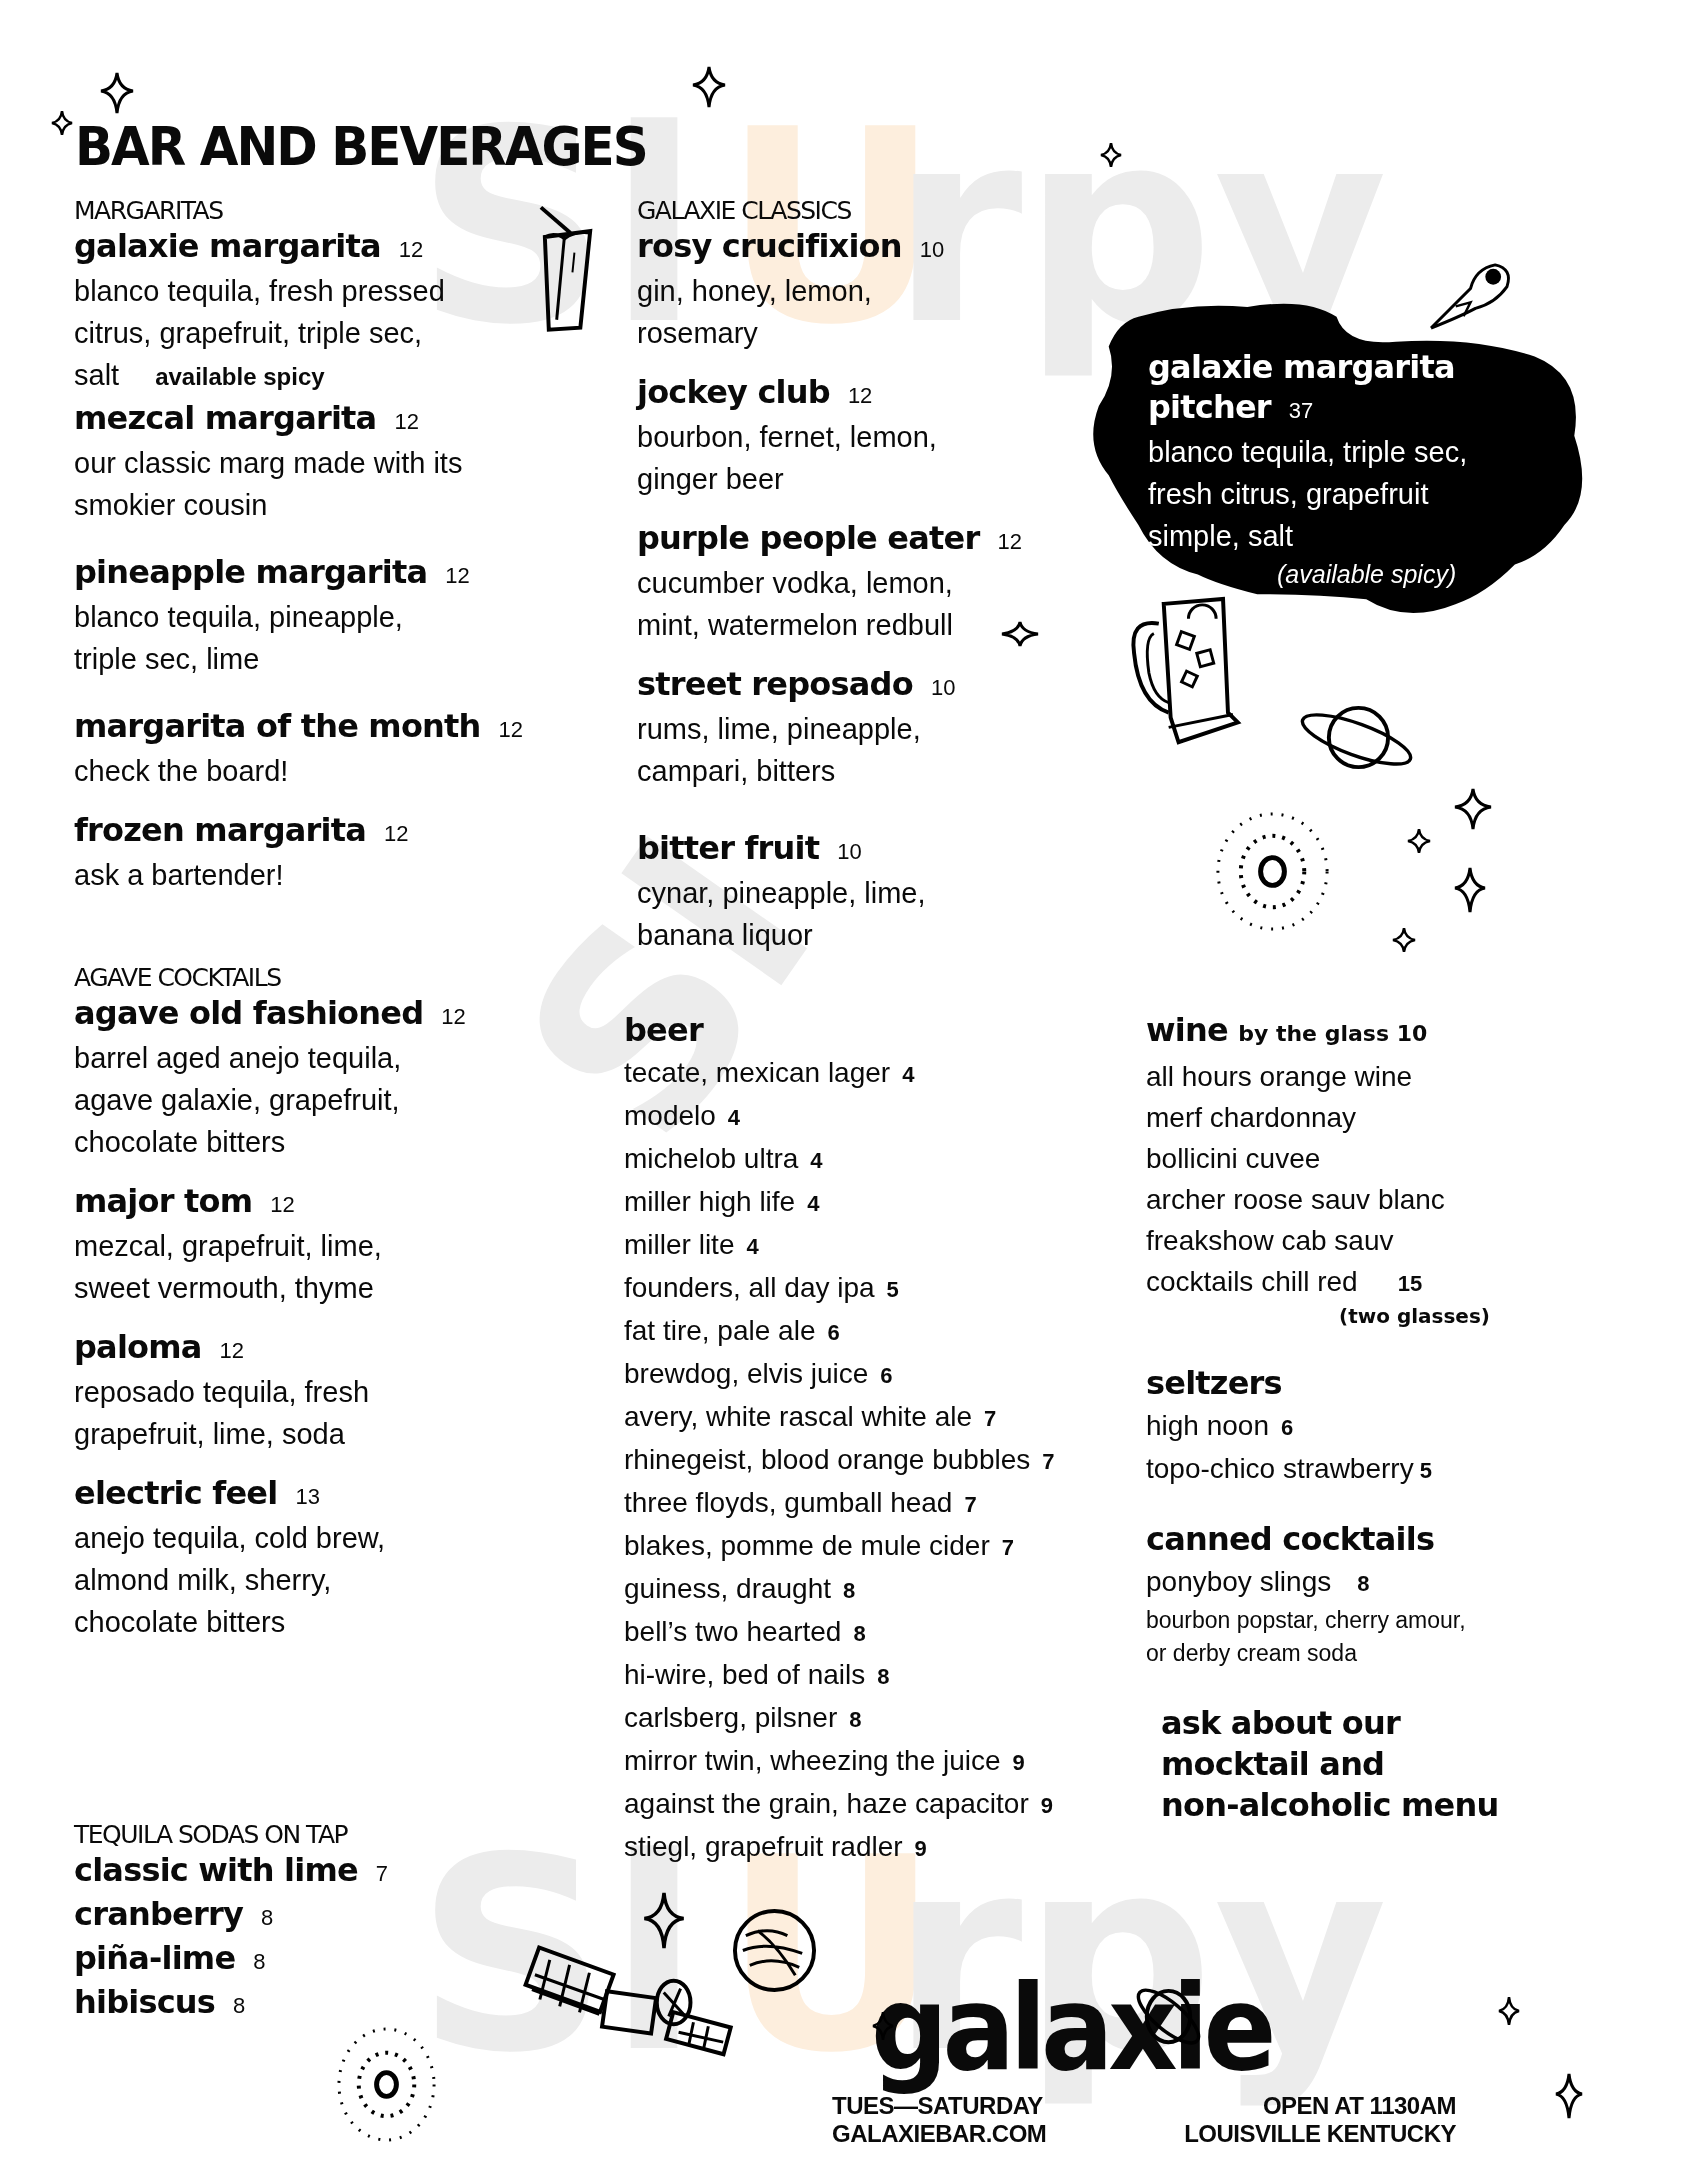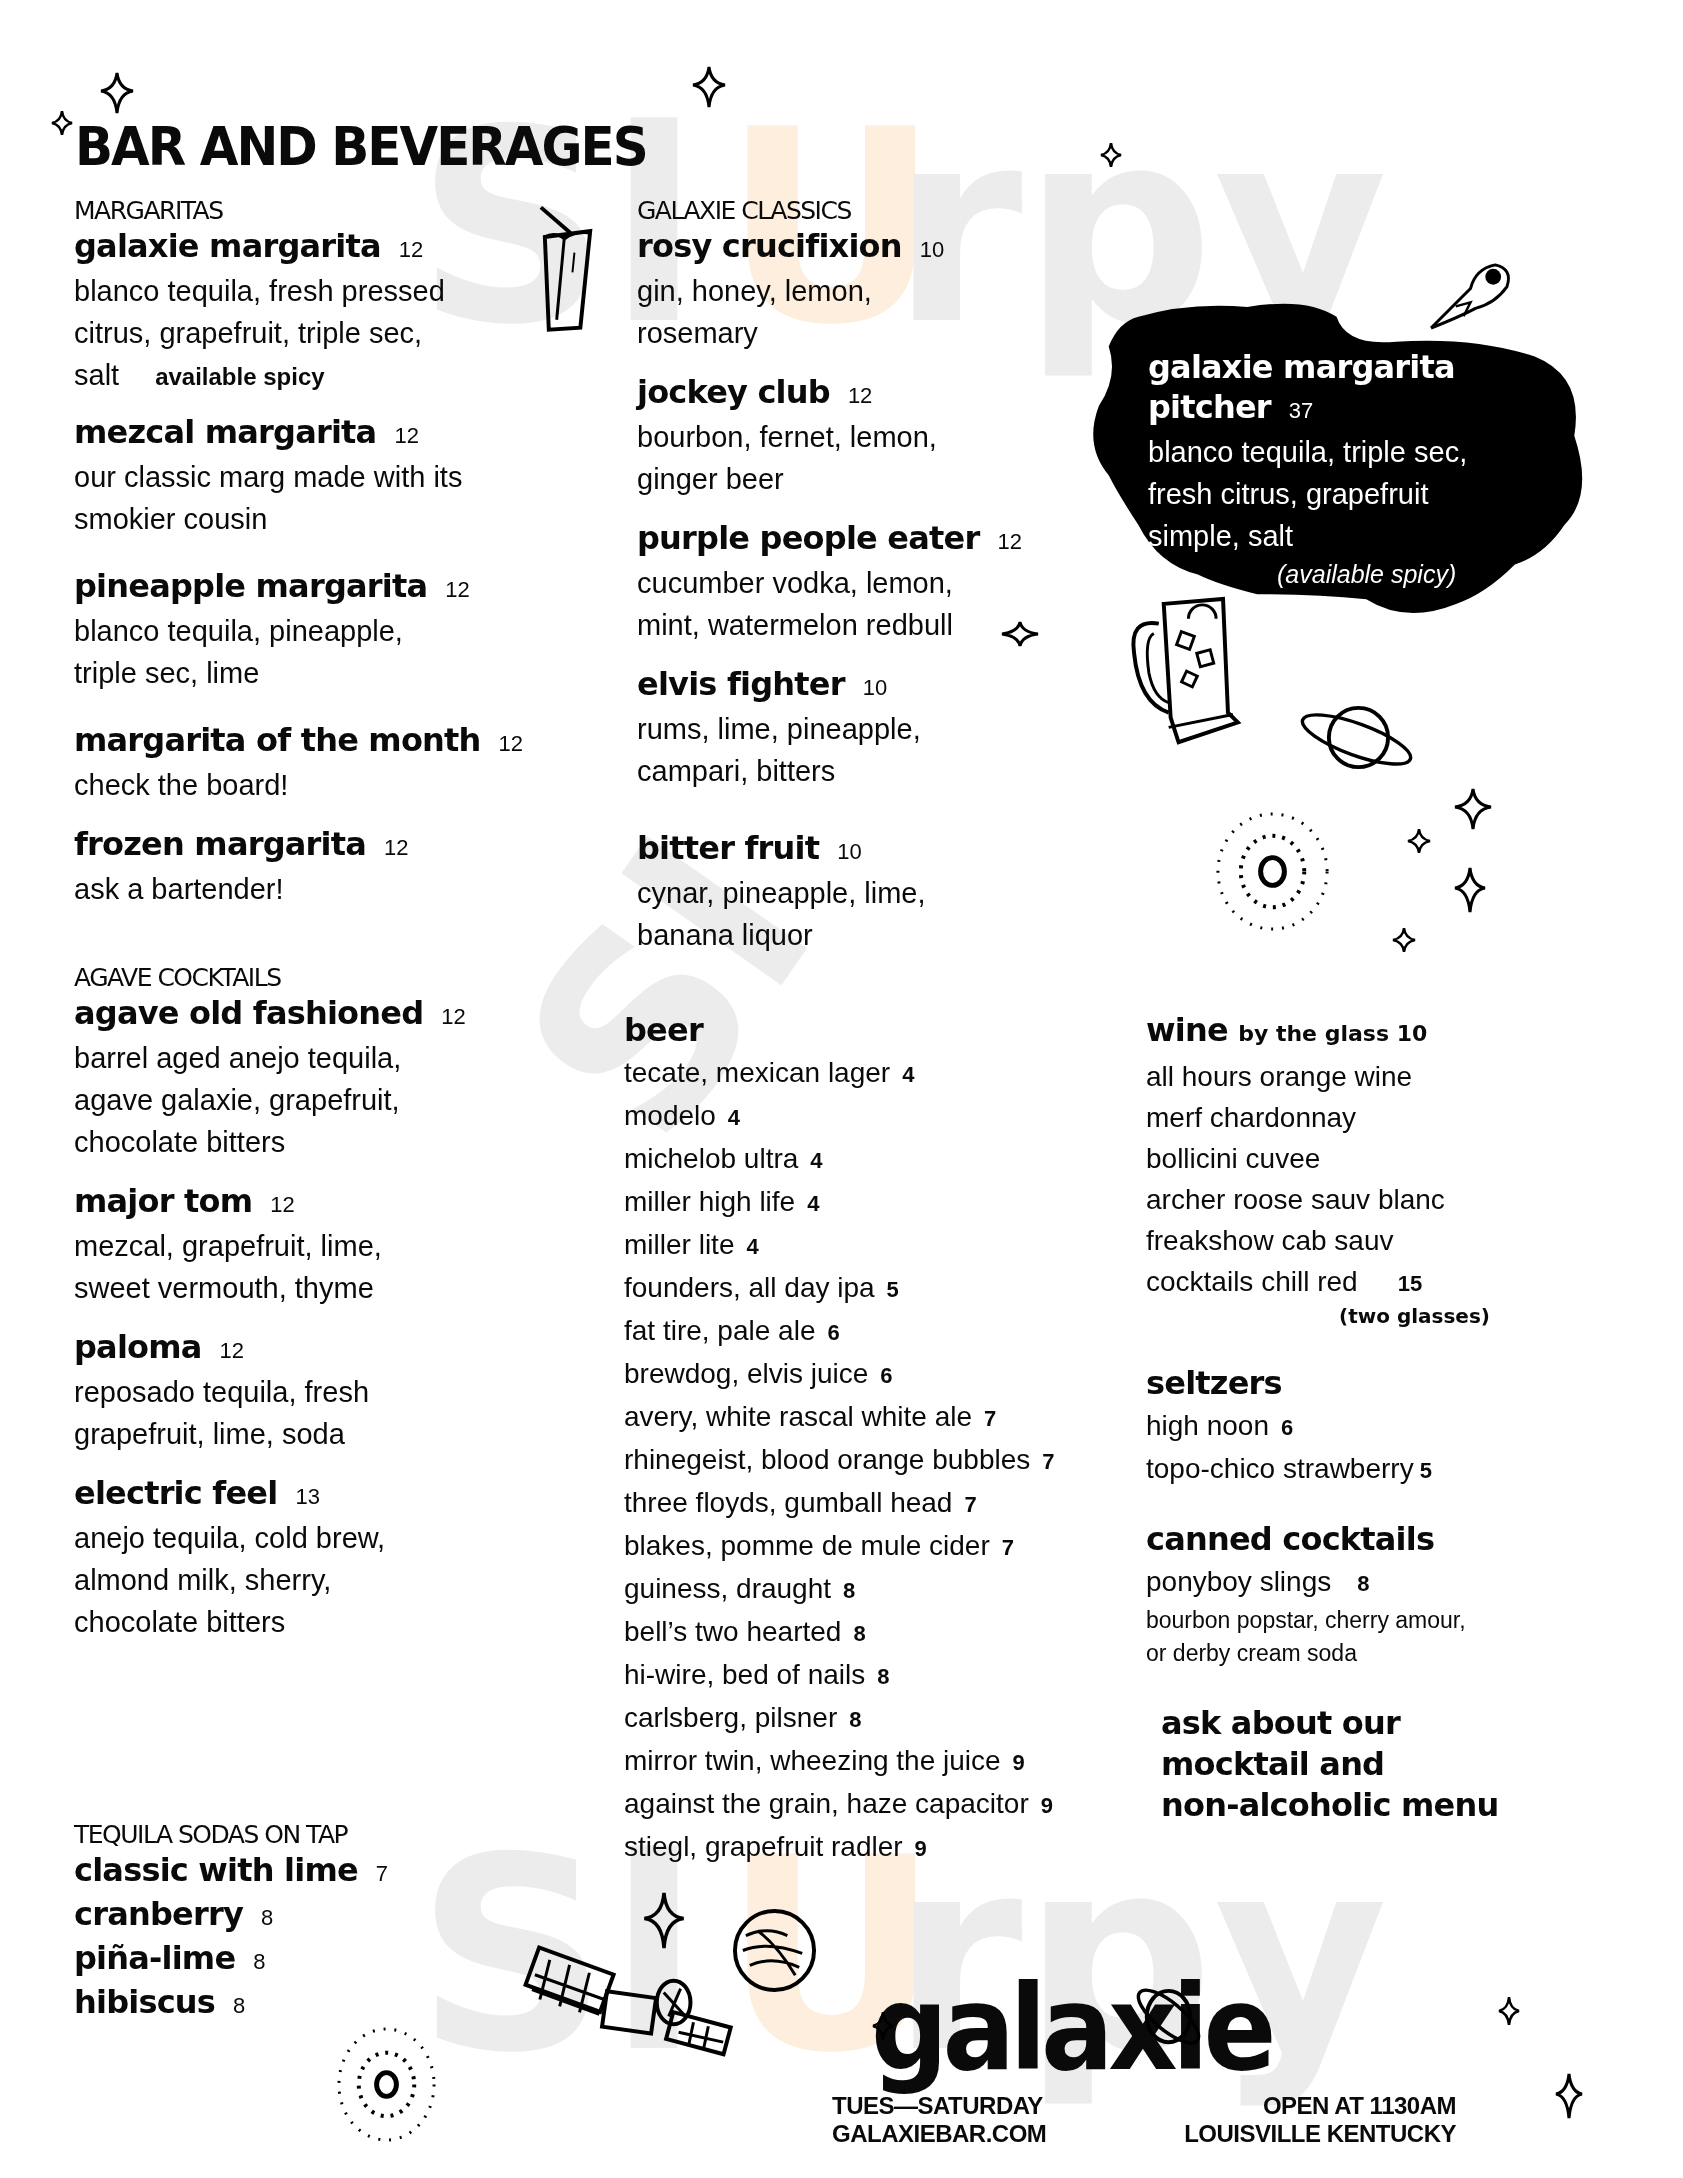--- a/index.html
+++ b/index.html
@@ -72,21 +72,21 @@
 </svg>
 
 <div class="col" style="left:74px; top:196px; width:475px;">
   <div class="section-label">MARGARITAS</div>
   <div class="item">
     <div class="item-name"><span>galaxie margarita</span><span class="price">12</span></div>
     <div class="desc">blanco tequila, fresh pressed</div>
     <div class="desc">citrus, grapefruit, triple sec,</div>
     <div class="desc"><span>salt</span><span class="spicy">available spicy</span></div>
   </div>
-  <div class="item" style="margin-top:14px;">
+  <div class="item" style="margin-top:0;">
     <div class="item-name"><span>mezcal margarita</span><span class="price">12</span></div>
     <div class="desc">our classic marg made with its</div>
     <div class="desc">smokier cousin</div>
   </div>
   <div class="item" style="margin-top:26px;">
     <div class="item-name"><span>pineapple margarita</span><span class="price">12</span></div>
     <div class="desc">blanco tequila, pineapple,</div>
     <div class="desc">triple sec, lime</div>
   </div>
   <div class="item" style="margin-top:26px;">
@@ -150,21 +150,21 @@
     <div class="item-name"><span>jockey club</span><span class="price">12</span></div>
     <div class="desc">bourbon, fernet, lemon,</div>
     <div class="desc">ginger beer</div>
   </div>
   <div class="item" style="margin-top:18px;">
     <div class="item-name"><span>purple people eater</span><span class="price">12</span></div>
     <div class="desc">cucumber vodka, lemon,</div>
     <div class="desc">mint, watermelon redbull</div>
   </div>
   <div class="item" style="margin-top:18px;">
-    <div class="item-name"><span>elvis fighter</span><span class="price">10</span></div>
+    <div class="item-name"><span>street reposado</span><span class="price">10</span></div>
     <div class="desc">rums, lime, pineapple,</div>
     <div class="desc">campari, bitters</div>
   </div>
   <div class="item" style="margin-top:36px;">
     <div class="item-name"><span>bitter fruit</span><span class="price">10</span></div>
     <div class="desc">cynar, pineapple, lime,</div>
     <div class="desc">banana liquor</div>
   </div>
 </div>
 

